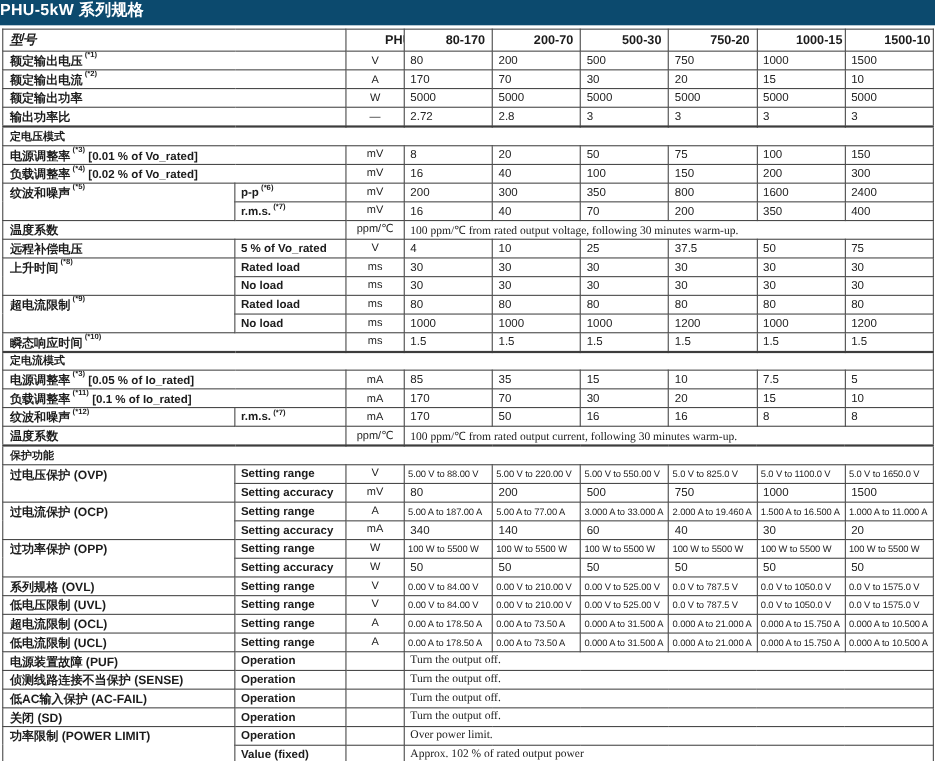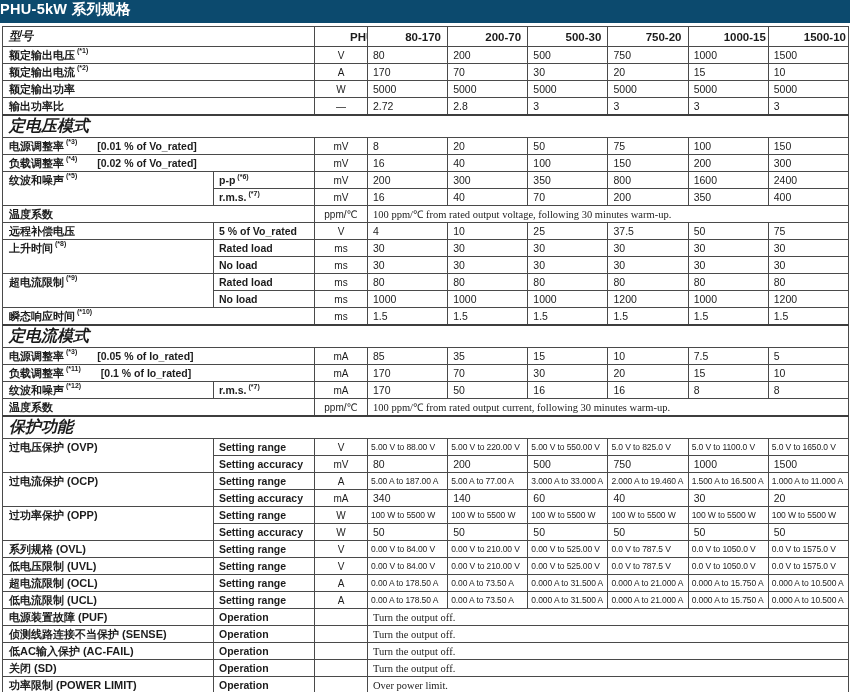--- a/index.html
+++ b/index.html
@@ -39,29 +39,29 @@
   th{font-size:11.5px;font-weight:bold;text-align:center;padding-left:35px;}
   th.model-h{text-align:left;padding-left:6px;font-size:12px;font-style:italic;}
   td.label{
     font-weight:bold;font-size:11px;text-align:left;
     vertical-align:top;padding-top:1px;padding-left:6px;
   }
   td.label .sup, td.sub .sup{
     font-size:7px;font-weight:bold;vertical-align:top;
     position:relative;top:-1px;margin-left:2px;
   }
-  td.label .note{margin-left:20px;font-size:10.5px;}
+  td.label .note{margin-left:3px;font-size:10.5px;}
   td.sub{font-weight:bold;font-size:10.5px;text-align:left;padding-left:5px;vertical-align:middle;}
   td.unit{font-size:10px;text-align:center;vertical-align:middle;padding:0 1px;}
   td.val{font-size:10.5px;text-align:left;padding-left:5px;vertical-align:middle;color:#222;}
   td.val.rng{font-size:8.5px;padding-left:3px;letter-spacing:-0.1px;}
   td.spanval{font-size:10.5px;text-align:left;padding-left:5px;vertical-align:middle;color:#222;font-family:Liberation Serif, serif;}
   tr.section td{
-    font-weight:bold;font-size:16px;text-align:left;padding-left:6px;
-    border-top:2px solid #3d3d3d;vertical-align:middle;font-style:italic;
+    font-weight:bold;font-size:10px;text-align:left;padding-left:6px;
+    border-top:2px solid #3d3d3d;vertical-align:middle;
   }
 </style>
 </head>
 <body>
 
 <div class="title-bar">
   <span>PHU-5kW 系列规格</span>
 </div>
 
 <table class="spec">

